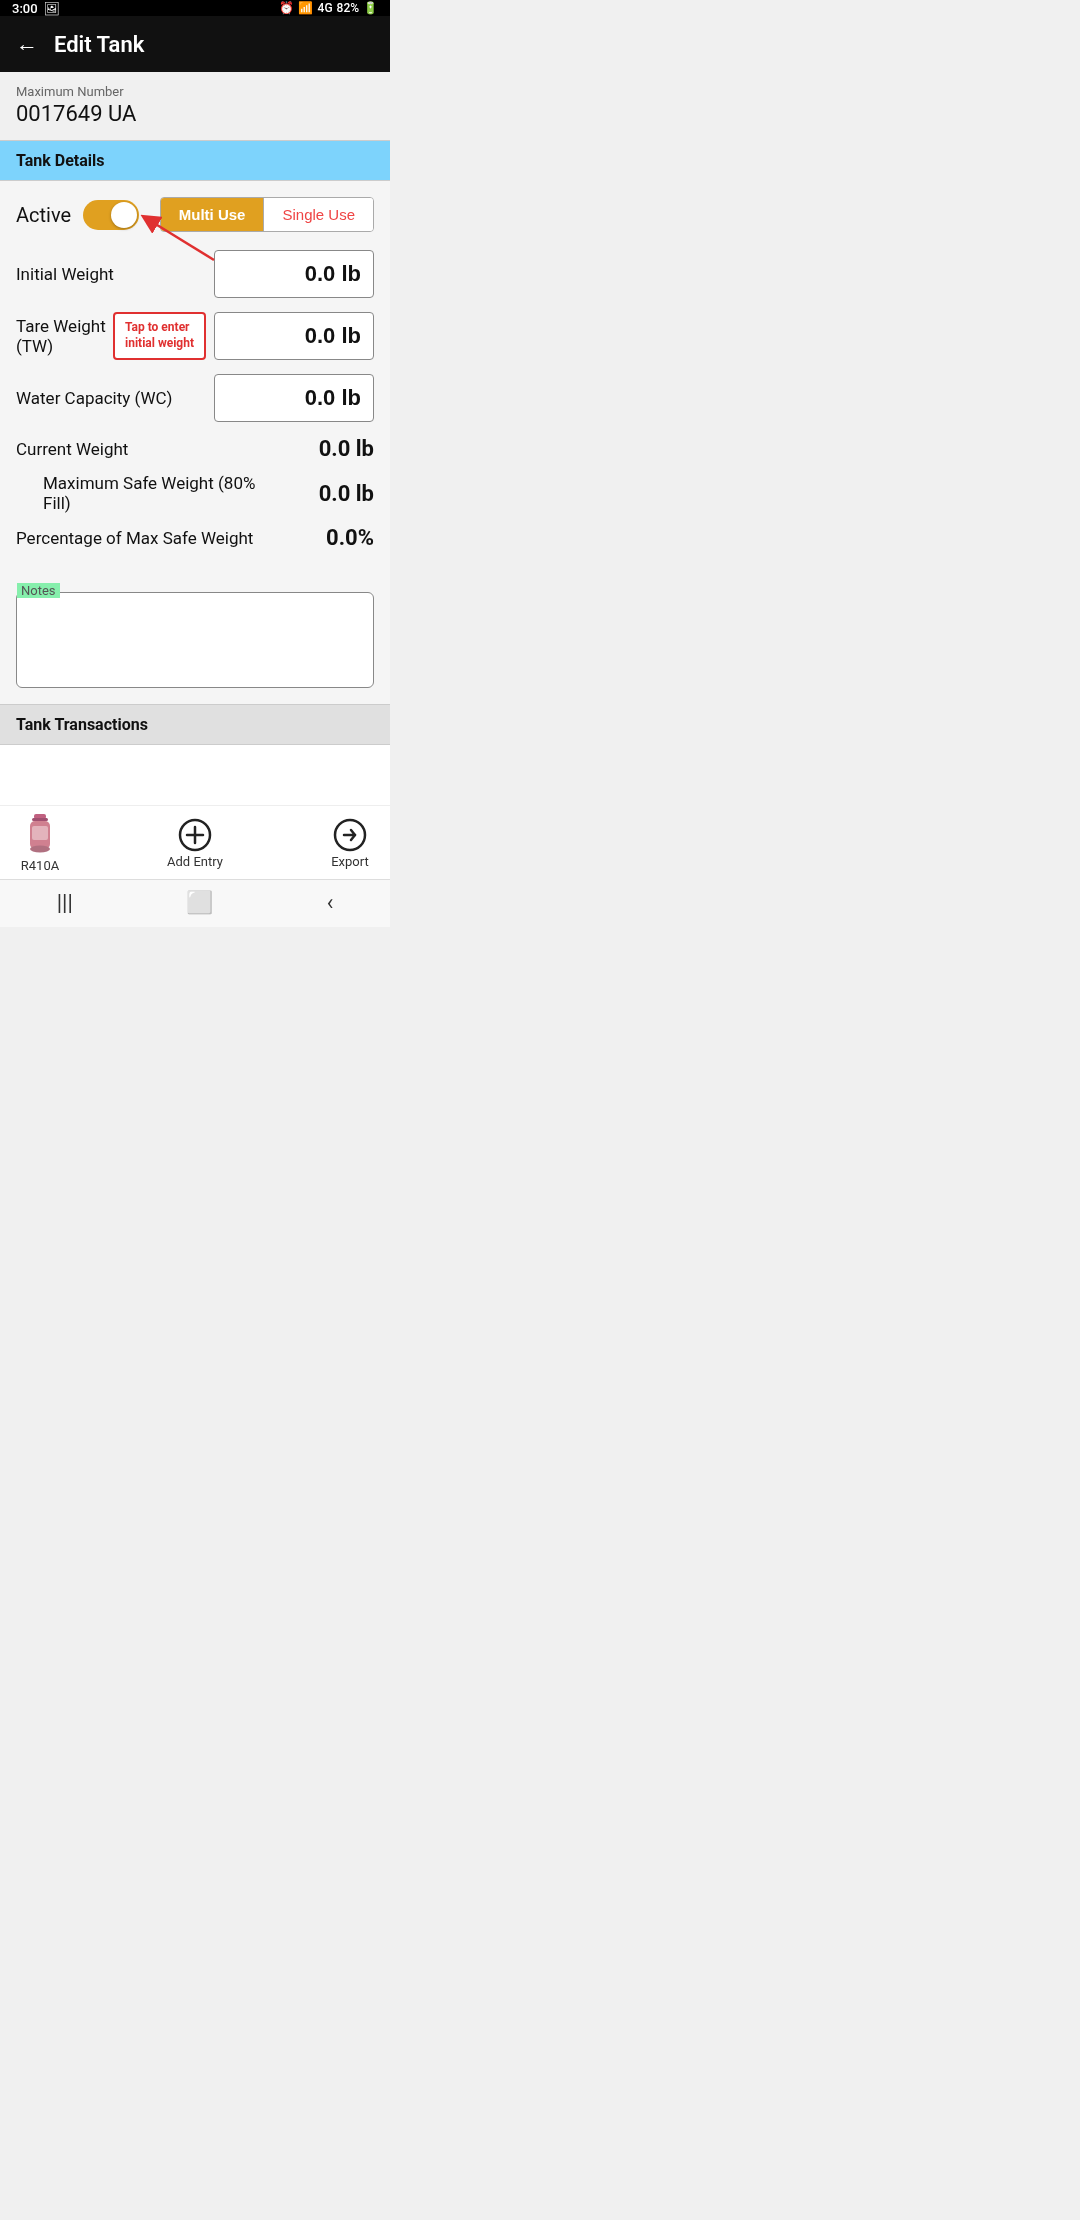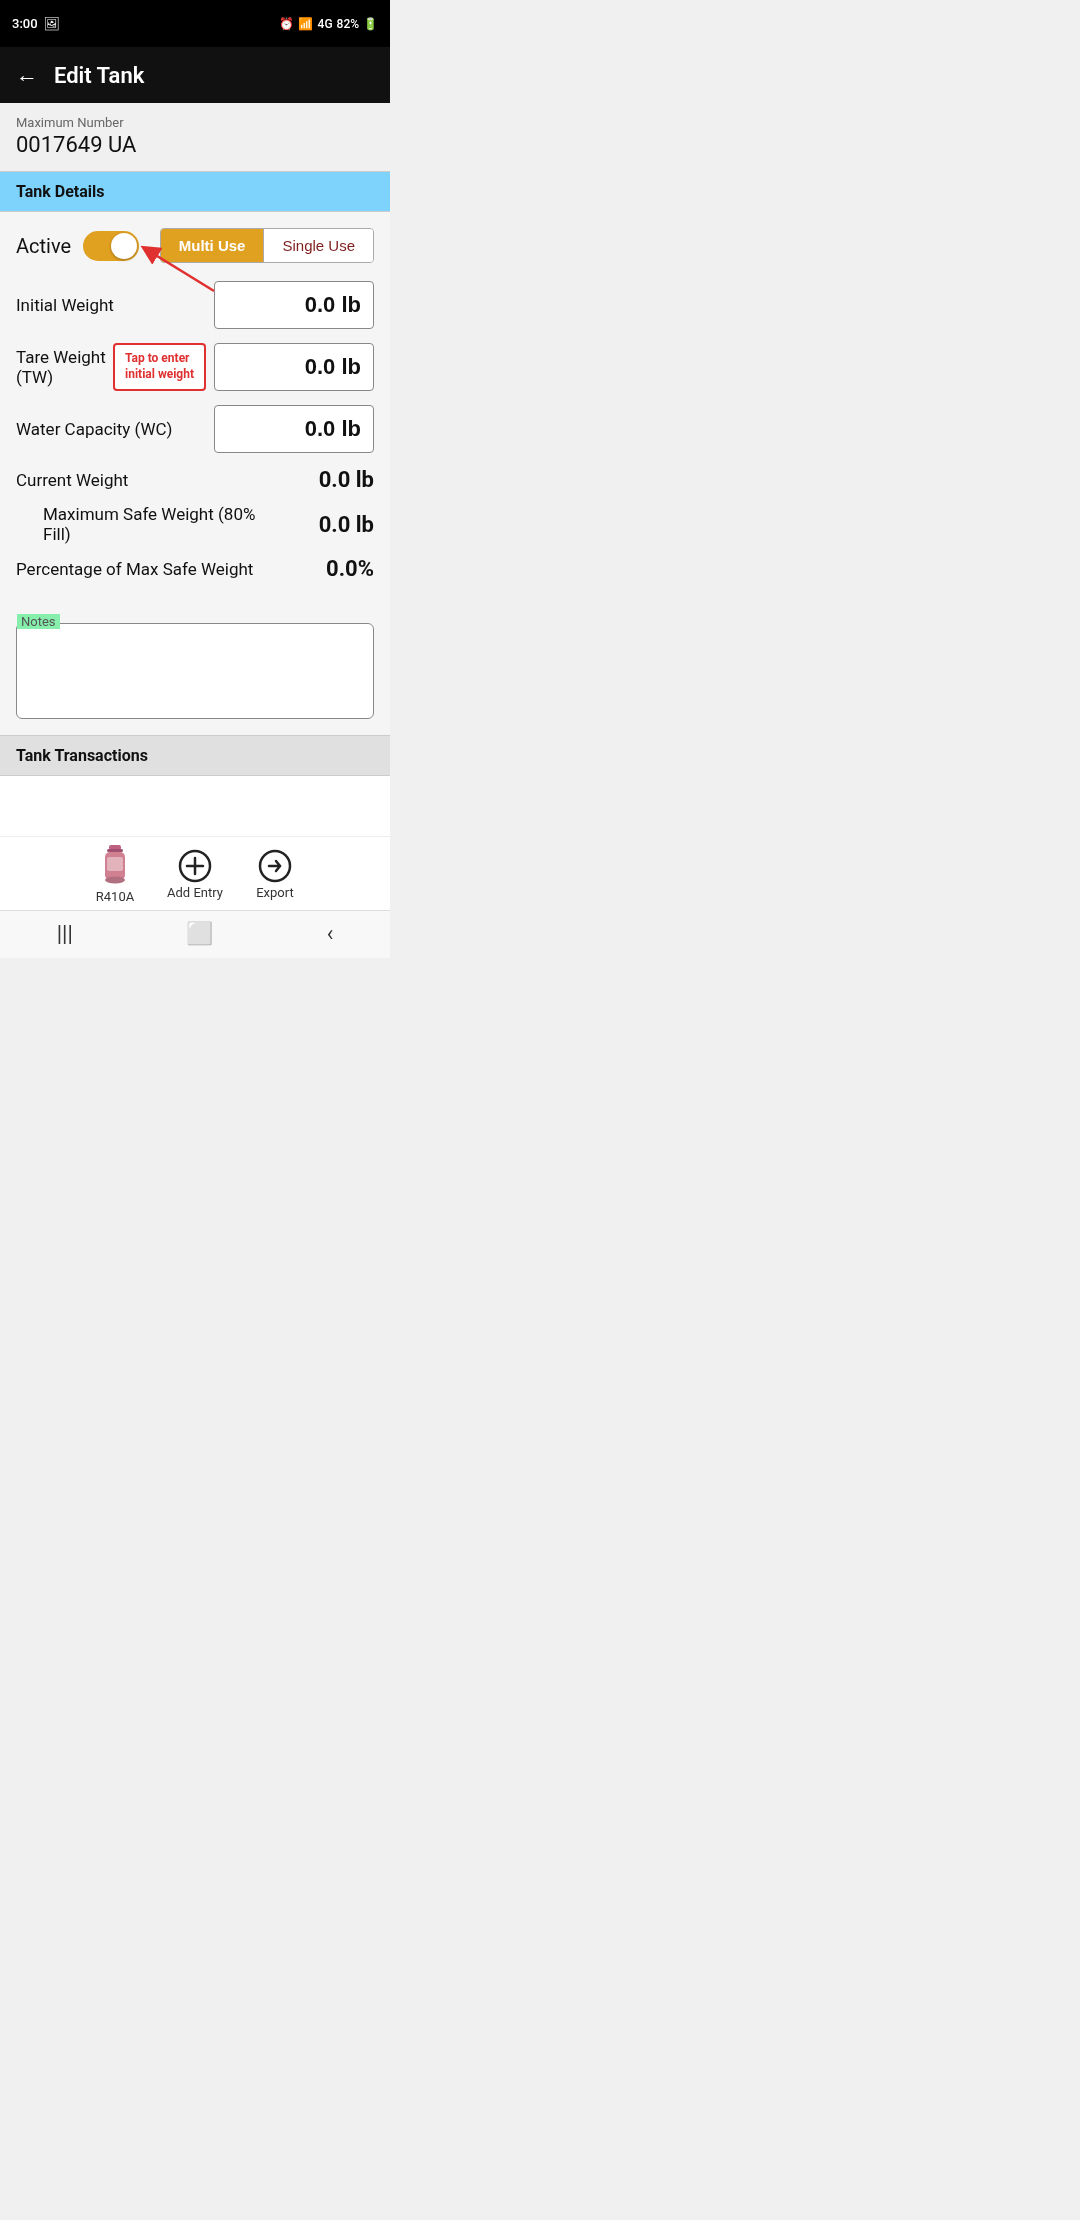--- a/index.html
+++ b/index.html
@@ -11,21 +11,21 @@
       background: #f0f0f0;
       font-size: 16px;
       position: relative;
       overflow-x: hidden;
     }
 
     
     .status-bar {
       background: #000;
       color: #fff;
-      height: 47px;
+      height: 16px;
       display: flex;
       align-items: center;
       justify-content: space-between;
       padding: 0 12px;
       font-size: 13px;
       font-weight: 500;
     }
     .status-left { display: flex; align-items: center; gap: 6px; }
     .status-right { display: flex; align-items: center; gap: 4px; font-size: 12px; }
 
@@ -118,21 +118,21 @@
       display: flex;
       border: 1.5px solid #aaa;
       border-radius: 4px;
       overflow: hidden;
     }
     .use-type-btn {
       padding: 8px 18px;
       font-size: 15px;
       cursor: pointer;
       background: #fff;
-      color: #7f1d1d;
+      color: #ef4444;
       border: none;
       outline: none;
     }
     .use-type-btn.active {
       background: #e0a020;
       color: #fff;
       font-weight: 600;
     }
     .use-type-divider {
       width: 1px;
@@ -224,21 +224,21 @@
       background: #fff;
       min-height: 60px;
     }
 
     
     .bottom-nav {
       background: #fff;
       border-top: 1px solid #ddd;
       display: flex;
       align-items: center;
-      justify-content: center;
+      justify-content: space-between;
       padding: 8px 0 6px;
     }
     .nav-item {
       display: flex;
       flex-direction: column;
       align-items: center;
       gap: 2px;
       cursor: pointer;
       min-width: 80px;
     }

